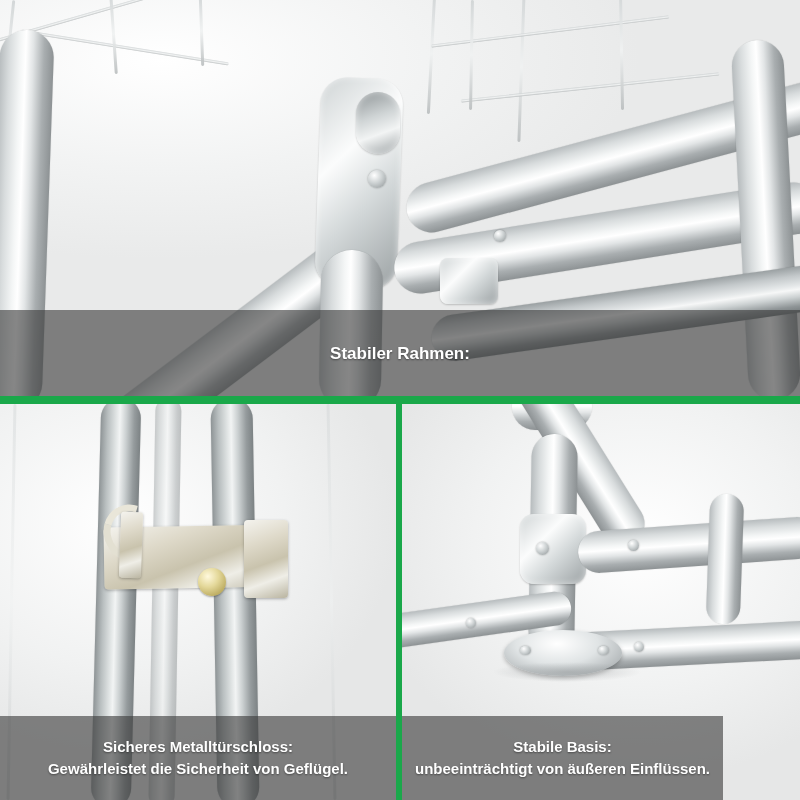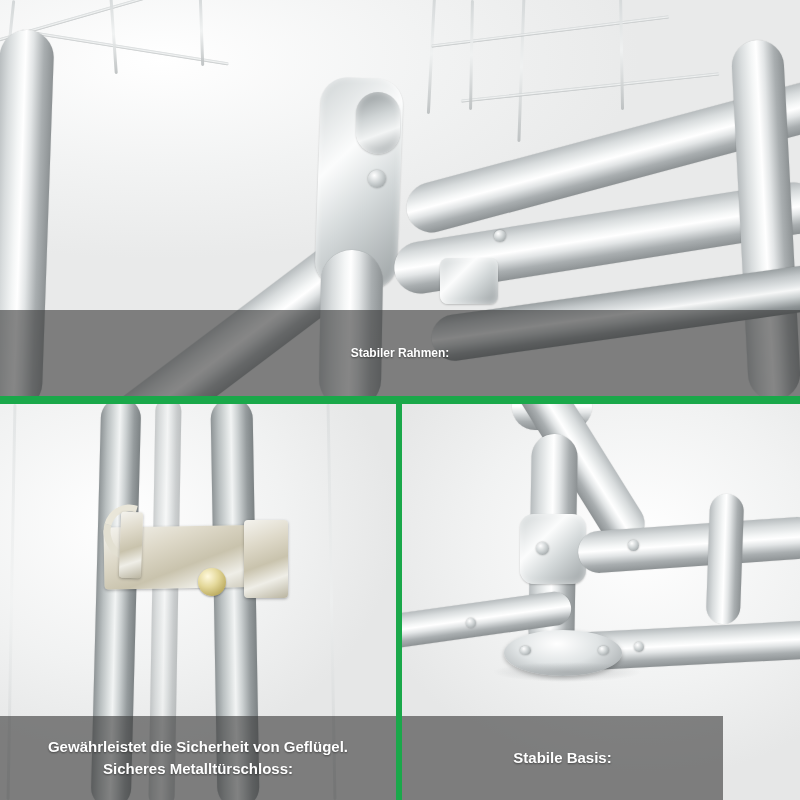--- a/index.html
+++ b/index.html
@@ -161,21 +161,21 @@
     color: #ffffff;
     text-align: center;
     display: flex;
     flex-direction: column;
     justify-content: center;
     align-items: center;
     box-sizing: border-box;
   }
   .caption .line {
     display: block;
-    font-size: 12px;
+    font-size: 17px;
     line-height: 21px;
     font-weight: bold;
     text-shadow: 0 1px 2px rgba(0,0,0,.45);
     white-space: nowrap;
   }
   .caption .line.title { }
 
   #caption-top {
     left: 0; top: 310px; width: 800px; height: 86px;
     padding: 4px 8px;
@@ -252,22 +252,22 @@
     <div class="tube galv" style="left:152px; top:-6px; width:26px; height:410px; opacity:.45; transform:rotate(1deg);"></div>
 
     <div class="lock-plate" style="left:104px; top:122px; width:178px; height:62px; border-radius:4px; transform:rotate(-1deg);"></div>
     <div class="lock-plate" style="left:244px; top:116px; width:44px; height:78px; border-radius:4px;"></div>
     <div class="lock-hook" style="left:104px; top:100px; width:40px; height:44px; border-right-color:transparent; border-bottom-color:transparent; transform:rotate(-28deg);"></div>
     <div class="lock-bolt" style="left:198px; top:164px; width:28px; height:28px;"></div>
     <div class="lock-plate" style="left:120px; top:108px; width:22px; height:66px; border-radius:3px; transform:rotate(2deg);"></div>
   </div>
 
   <div class="caption" id="caption-bottom-left">
+    <span class="line title">Sicheres Metalltürschloss:</span>
     <span class="line">Gewährleistet die Sicherheit von Geflügel.</span>
-    <span class="line title">Sicheres Metalltürschloss:</span>
   </div>
 
   <div class="panel" id="panel-bottom-right">
 
     <div class="tube" style="left:110px; top:-20px; width:80px; height:46px; transform:rotate(0deg);"></div>
     <div class="tube" style="left:70px; top:-60px; width:260px; height:44px; transform:rotate(58deg); transform-origin: 20% 50%;"></div>
 
     <div class="tube v" style="left:128px; top:30px; width:46px; height:220px; transform:rotate(1deg);"></div>
 
     <div class="joint" style="left:118px; top:110px; width:66px; height:70px; border-radius:14px;"></div>
@@ -286,15 +286,16 @@
 
     <div class="base-plate" style="left:102px; top:226px; width:118px; height:46px;"></div>
     <div class="bolt" style="left:118px; top:242px; width:11px; height:9px;"></div>
     <div class="bolt" style="left:196px; top:242px; width:11px; height:9px;"></div>
 
     <div style="position:absolute; left:90px; top:258px; width:150px; height:20px; border-radius:50%; background:radial-gradient(ellipse at center, rgba(120,125,127,.35), rgba(120,125,127,0) 70%);"></div>
   </div>
 
   <div class="caption" id="caption-bottom-right">
     <span class="line title">Stabile Basis:</span>
+    <span class="line">unbeeinträchtigt von äußeren Einflüssen.</span>
   </div>
 
 </div>
 
 </body></html>

